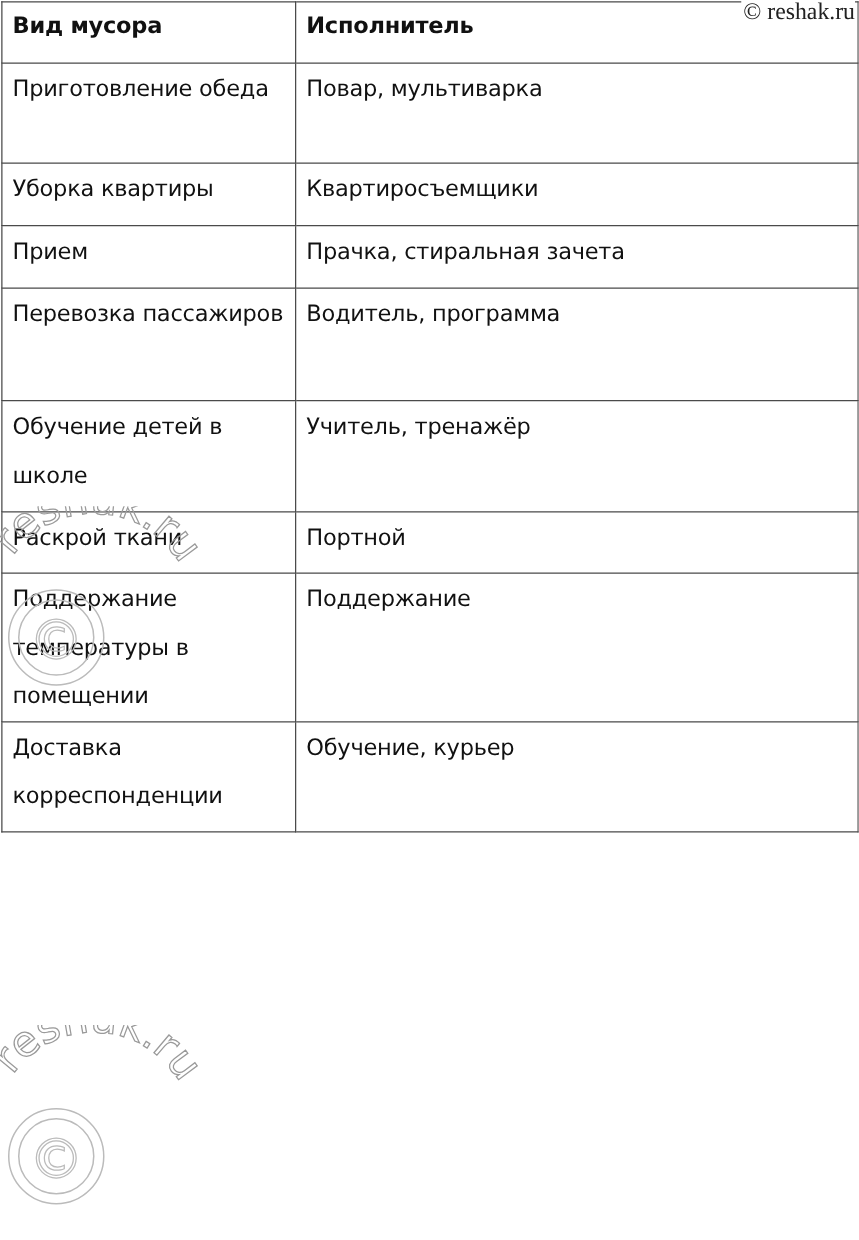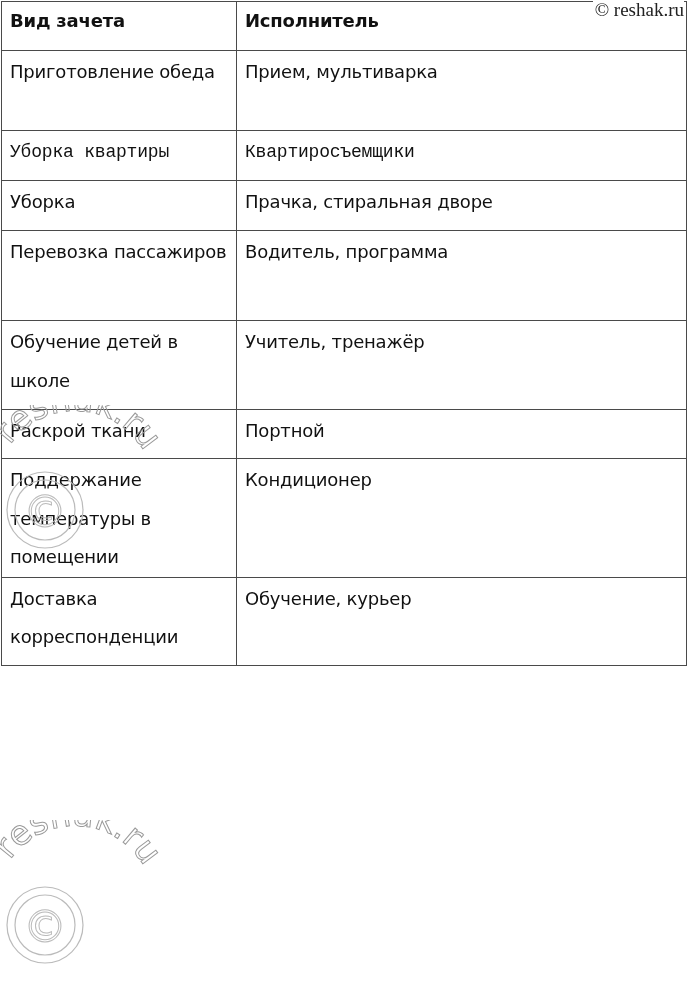--- a/index.html
+++ b/index.html
@@ -65,52 +65,52 @@
 </head>
 <body>
 
 <table class="doc-table">
   <colgroup>
     <col class="col-work">
     <col class="col-perf">
   </colgroup>
   <thead>
     <tr style="height:49px;">
-      <th>Вид зачета</th>
+      <th>Вид мусора</th>
       <th>Исполнитель</th>
     </tr>
   </thead>
   <tbody id="table-body">
     <tr style="height:80px;">
       <td>Приготовление обеда</td>
-      <td>Прием, мультиварка</td>
+      <td>Повар, мультиварка</td>
     </tr>
-    <tr style="height:50px;font-family:Liberation Mono, monospace;">
+    <tr style="height:50px;">
       <td>Уборка квартиры</td>
       <td>Квартиросъемщики</td>
     </tr>
     <tr style="height:50px;">
-      <td>Уборка</td>
-      <td>Прачка, стиральная дворе</td>
+      <td>Прием</td>
+      <td>Прачка, стиральная зачета</td>
     </tr>
     <tr style="height:90px;">
       <td>Перевозка пассажиров</td>
       <td>Водитель, программа</td>
     </tr>
     <tr style="height:89px;">
       <td>Обучение детей в школе</td>
       <td>Учитель, тренажёр</td>
     </tr>
     <tr style="height:49px;">
       <td>Раскрой ткани</td>
       <td>Портной</td>
     </tr>
     <tr style="height:107px;">
       <td>Поддержание температуры в помещении</td>
-      <td>Кондиционер</td>
+      <td>Поддержание</td>
     </tr>
     <tr style="height:88px;">
       <td>Доставка корреспонденции</td>
       <td>Обучение, курьер</td>
     </tr>
   </tbody>
 </table>
 
 <div class="watermark-top">© reshak.ru</div>
 

